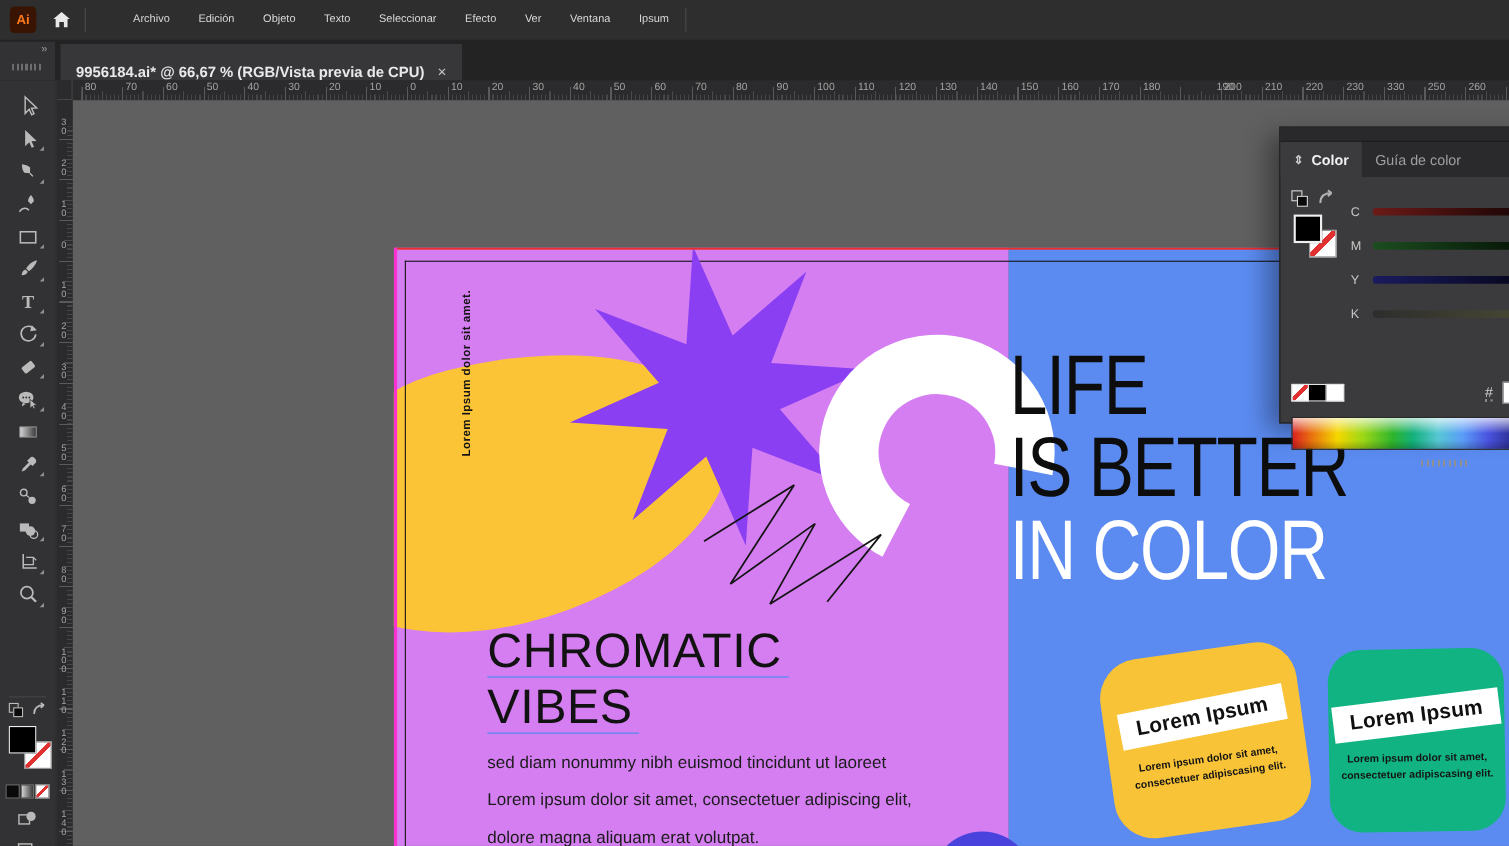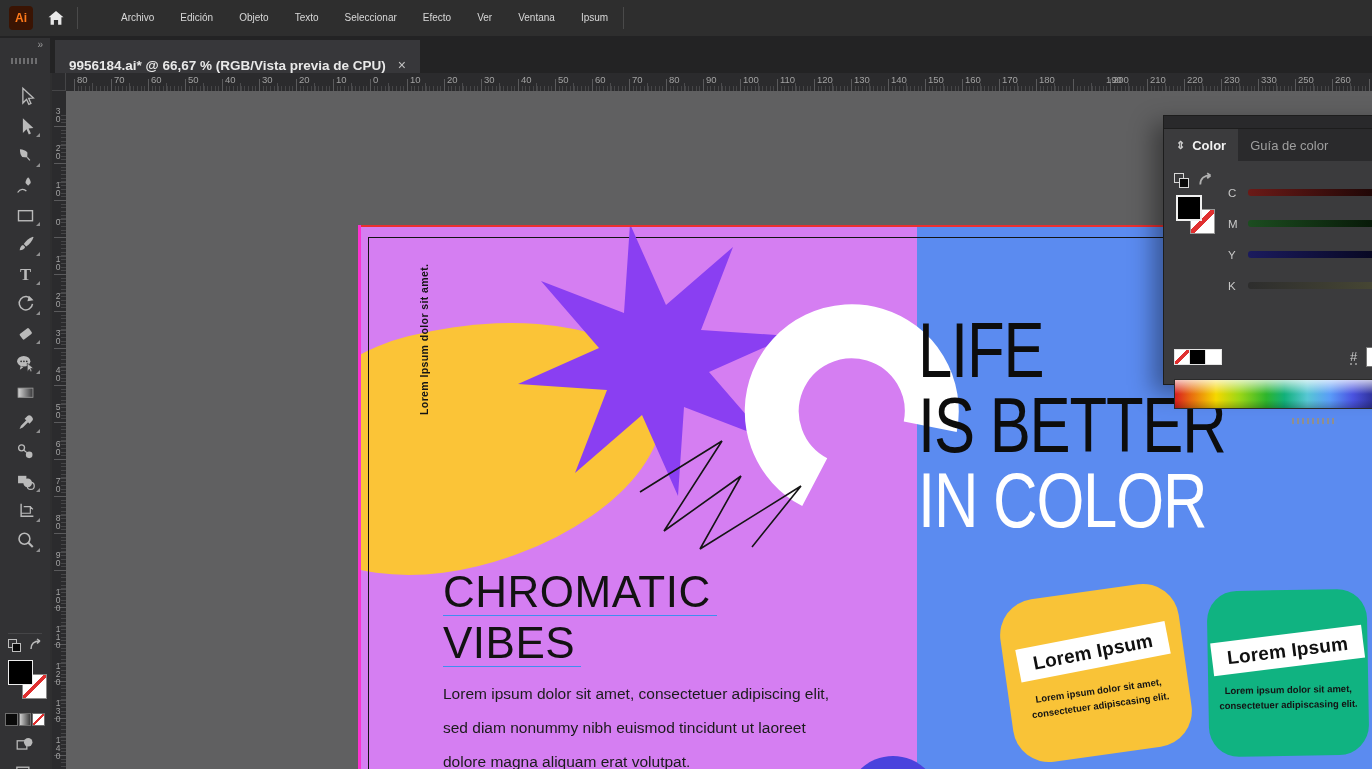--- a/index.html
+++ b/index.html
@@ -406,22 +406,22 @@
       <div class="circle-indigo"></div>
 
       <div class="vtext">Lorem Ipsum dolor sit amet.</div>
 
       <div class="title-block">
           <div class="title-line"><span>CHROMATIC</span></div>
           <div class="title-line"><span>VIBES</span></div>
         </div>
 
       <div class="para">
+          <div>sed diam nonummy nibh euismod tincidunt ut laoreet</div>
           <div>Lorem ipsum dolor sit amet, consectetuer adipiscing elit,</div>
-          <div>sed diam nonummy nibh euismod tincidunt ut laoreet</div>
           <div>dolore magna aliquam erat volutpat.</div>
         </div>
 
       <div class="headline">
           <div class="hl" style="color: rgb(13, 13, 13);">LIFE</div>
           <div class="hl" style="color: rgb(13, 13, 13);">IS BETTER</div>
           <div class="hl" style="color: rgb(255, 255, 255);">IN COLOR</div>
         </div>
 
       <div class="card card-yellow">

